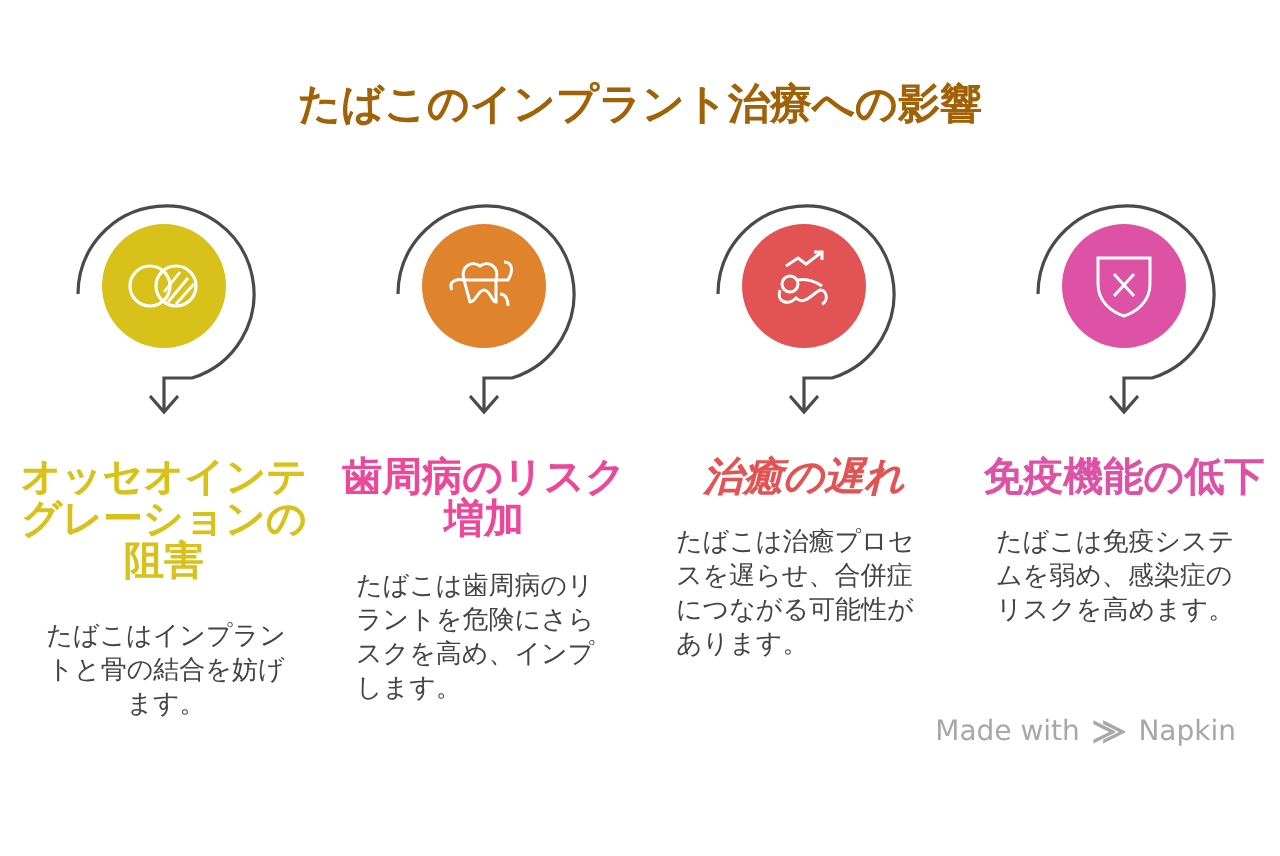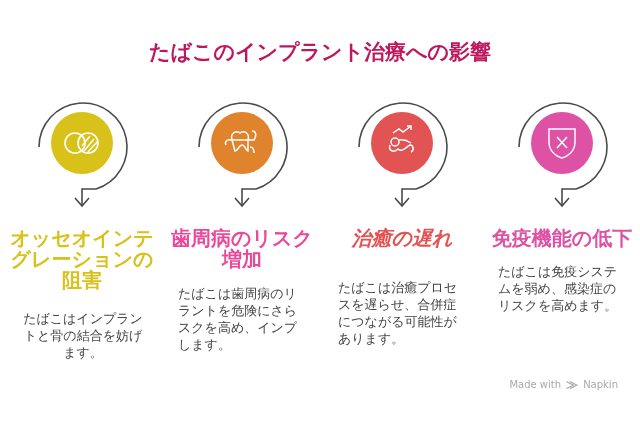--- a/index.html
+++ b/index.html
@@ -1,26 +1,26 @@
 <!DOCTYPE html>
 <html><head>
 <meta charset="utf-8">
 <style>
   html, body { margin:0; padding:0; }
   body { width:640px; height:428px; background:#ffffff; position:relative; overflow:hidden;
          font-family:"DejaVu Sans", "Liberation Sans", sans-serif; }
   .title { position:absolute; top:38px; left:0; width:640px; text-align:center;
-           font-size:21px; font-weight:bold; color:#be185d; letter-spacing:0px; }
+           font-size:21px; font-weight:bold; color:#a16207; letter-spacing:0px; }
   .col { position:absolute; top:95px; width:160px; }
   .icon-wrap { position:absolute; left:0; top:0; width:160px; height:125px; }
   .icon-wrap svg { position:absolute; left:0; top:0; }
   .heading { position:absolute; top:133px; left:8px; width:144px; text-align:center;
              font-size:20px; font-weight:bold; line-height:21px; }
   .body-text { position:absolute; left:16px; width:130px; font-size:13px; line-height:17px; color:#444444; }
-  .footer { position:absolute; right:22px; top:379px; font-size:10px; color:#a8a8a8; }
+  .footer { position:absolute; right:22px; top:358px; font-size:14px; color:#a8a8a8; }
   .footer .mark { display:inline-block; margin:0 2px; font-weight:bold; }
 </style>
 </head>
 <body>
 
 <div class="title">たばこのインプラント治療への影響</div>
 
 <div class="col" style="left:2px;">
   <div class="icon-wrap">
     <svg width="160" height="125" viewBox="0 0 160 125">
@@ -84,21 +84,21 @@
       <path d="M71 38 L77 34 L81 37 L89 31" fill="none" stroke="#fff" stroke-width="1.5"></path>
       <path d="M85 31 L89 31 L89 35" fill="none" stroke="#fff" stroke-width="1.5"></path>
       <circle cx="73" cy="47" r="4" fill="none" stroke="#fff" stroke-width="1.5"></circle>
       <path d="M68 50 C66 56 72 58 76 54 C80 58 84 52 88 50 C92 50 92 56 89 57" fill="none" stroke="#fff" stroke-width="1.5"></path>
       <path d="M77 45 C82 44 86 46 89 48" fill="none" stroke="#fff" stroke-width="1.5"></path>
     </svg>
   </div>
   <div class="heading" style="color:#e25353;font-style:italic;">
     <div>治癒の遅れ</div>
   </div>
-  <div class="body-text" style="top:168px;margin-top:16px;">
+  <div class="body-text" style="top:168px;">
     <div>たばこは治癒プロセ</div>
     <div>スを遅らせ、合併症</div>
     <div>につながる可能性が</div>
     <div>あります。</div>
   </div>
 </div>
 
 <div class="col" style="left:482px;">
   <div class="icon-wrap">
     <svg width="160" height="125" viewBox="0 0 160 125">

